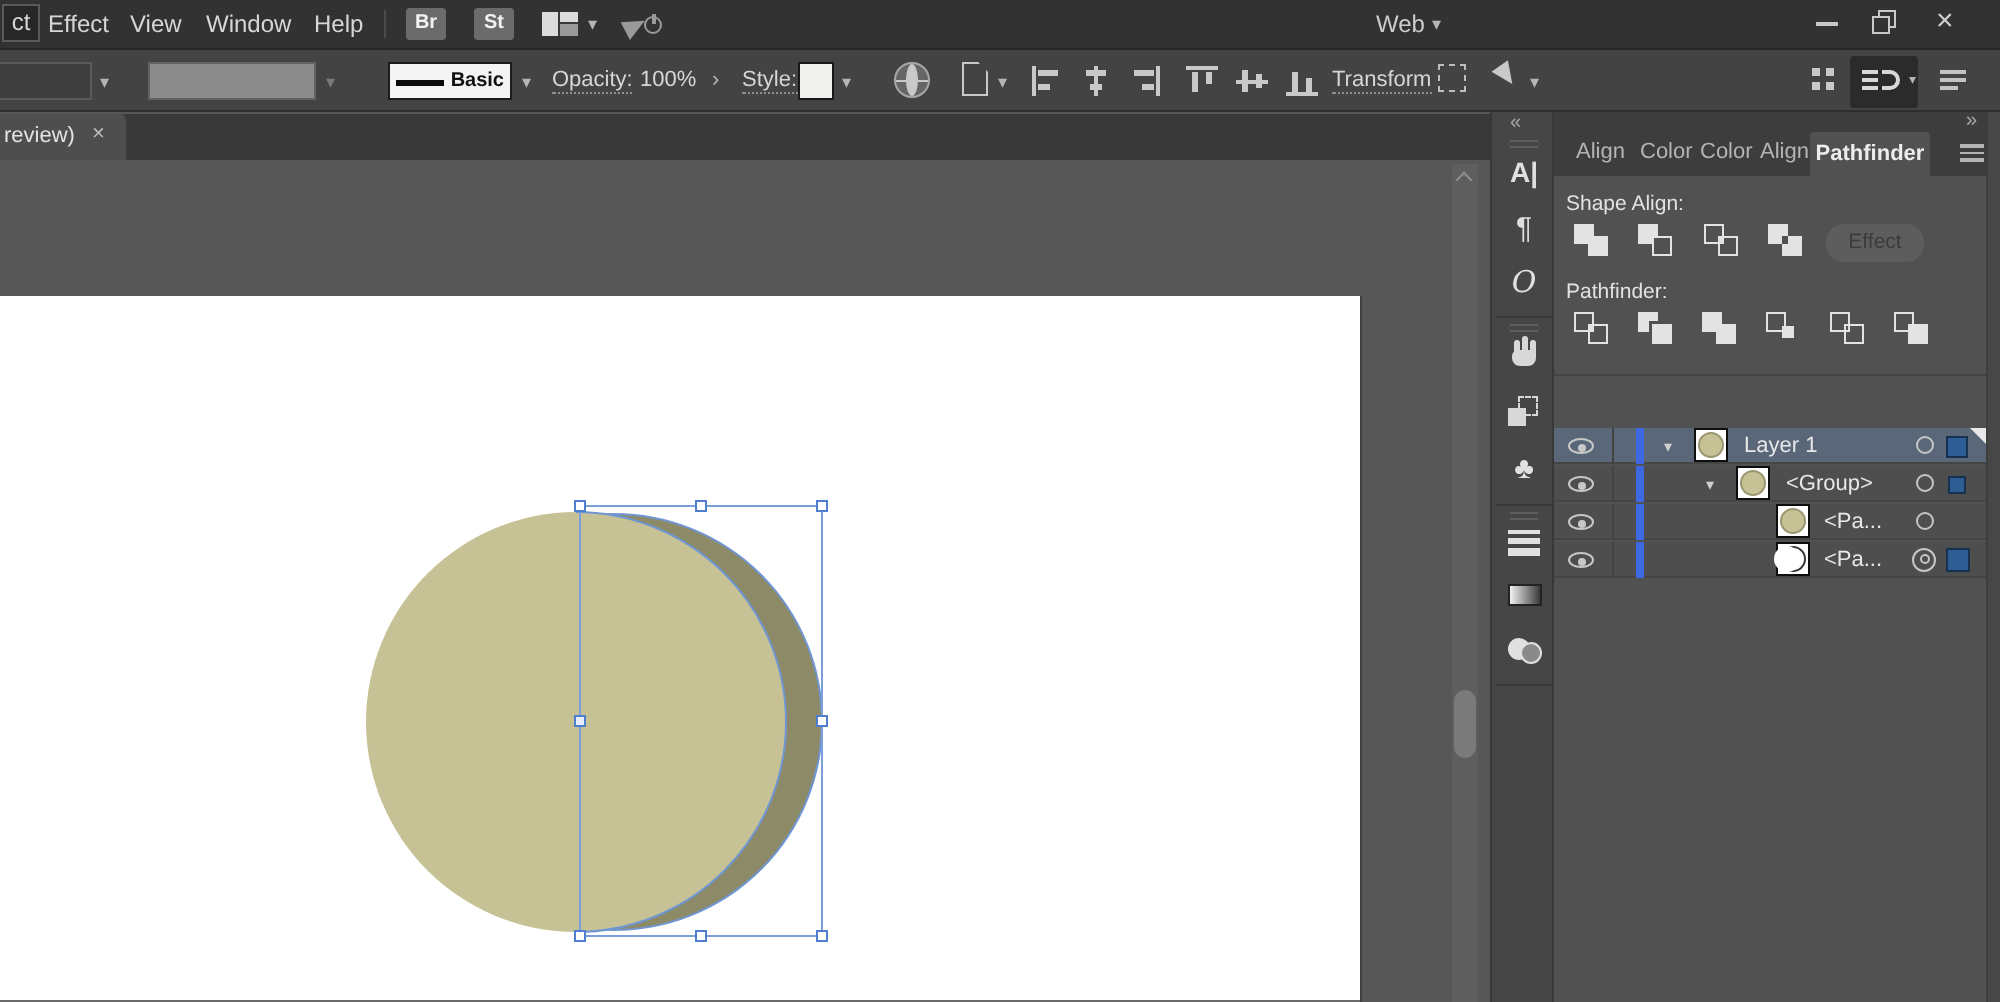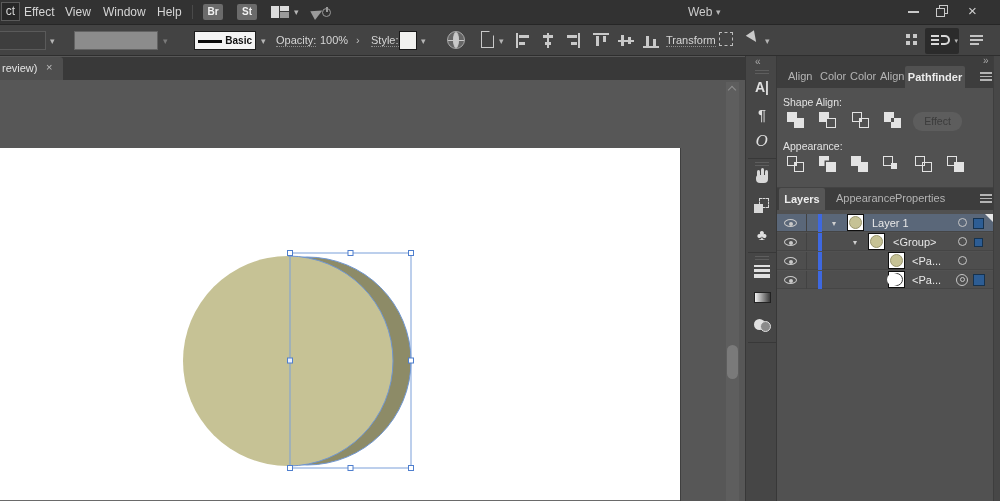--- a/index.html
+++ b/index.html
@@ -387,21 +387,21 @@
             <i class="s b o"></i>
             <i class="ov"></i>
           </div>
         <div class="pfi" style="left:107px">
             <i class="s a f"></i>
             <i class="s b f"></i>
             <i class="ovd"></i>
           </div>
         <div class="expand-btn">Effect</div>
       </div>
-      <span class="sect-label" style="left:6px;top:52px">Appearance:</span>
+      <span class="sect-label" style="left:6px;top:52px">Pathfinder:</span>
       <div style="position:absolute;left:0;top:68px;width:216px;height:20px">
         <div class="pfi" style="left:10px">
             <i class="s a o"></i>
             <i class="s b o"></i>
             <i class="ov"></i>
           </div>
         <div class="pfi" style="left:42px">
             <i class="s a f"></i>
             <i class="s b f" style="box-shadow:-1.5px -1.5px 0 #515151"></i>
           </div>
@@ -418,30 +418,20 @@
             <i class="s b o"></i>
           </div>
         <div class="pfi" style="left:170px">
             <i class="s a od"></i>
             <i class="s b f"></i>
           </div>
       </div>
       <div class="pf-divider" style="top:99px"></div>
     </div>
 
-    <div class="ptabs" style="top:132px">
-      <div class="ptab-active" style="left:2px;width:46px;line-height:22px;background:#565656">Layers</div>
-      <span class="ptab" style="left:59px">Appearance</span>
-      <span class="ptab" style="left:118px">Properties</span>
-      <div class="pmenu">
-          <i style="top:0"></i>
-          <i style="top:3.5px"></i>
-          <i style="top:7px"></i>
-        </div>
-    </div>
 
     <div style="position:absolute;left:0;top:158px;width:216px;height:77px">
       <div class="lrow sel" style="top:0">
         <div class="eye">
             <i></i>
           </div>
         <div class="lcol-div"></div>
         <div class="lbar" style="background:#3e68e0" title="Layer 1"></div>
         <span class="lchev" style="left:55px">▾</span>
         <div class="lthumb" style="left:70px">

